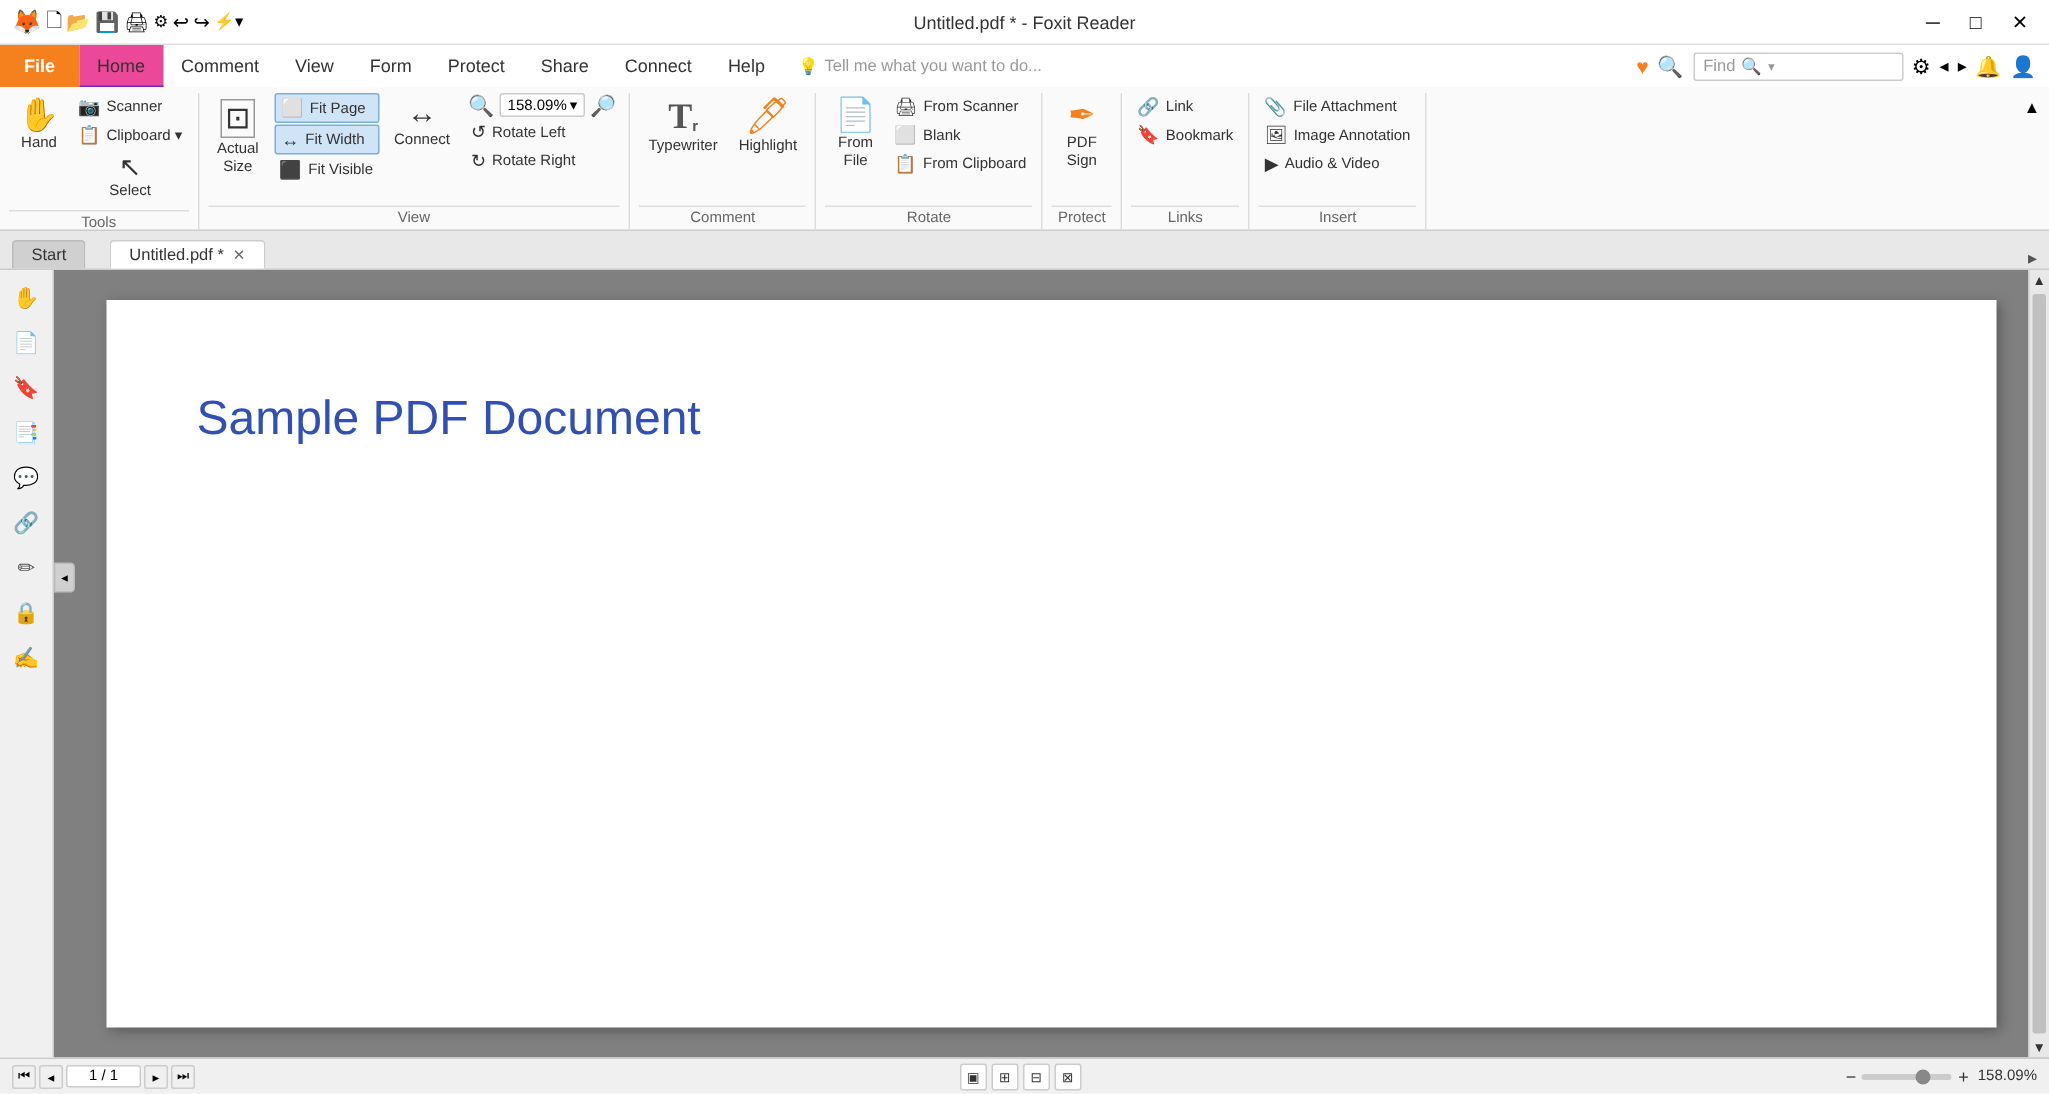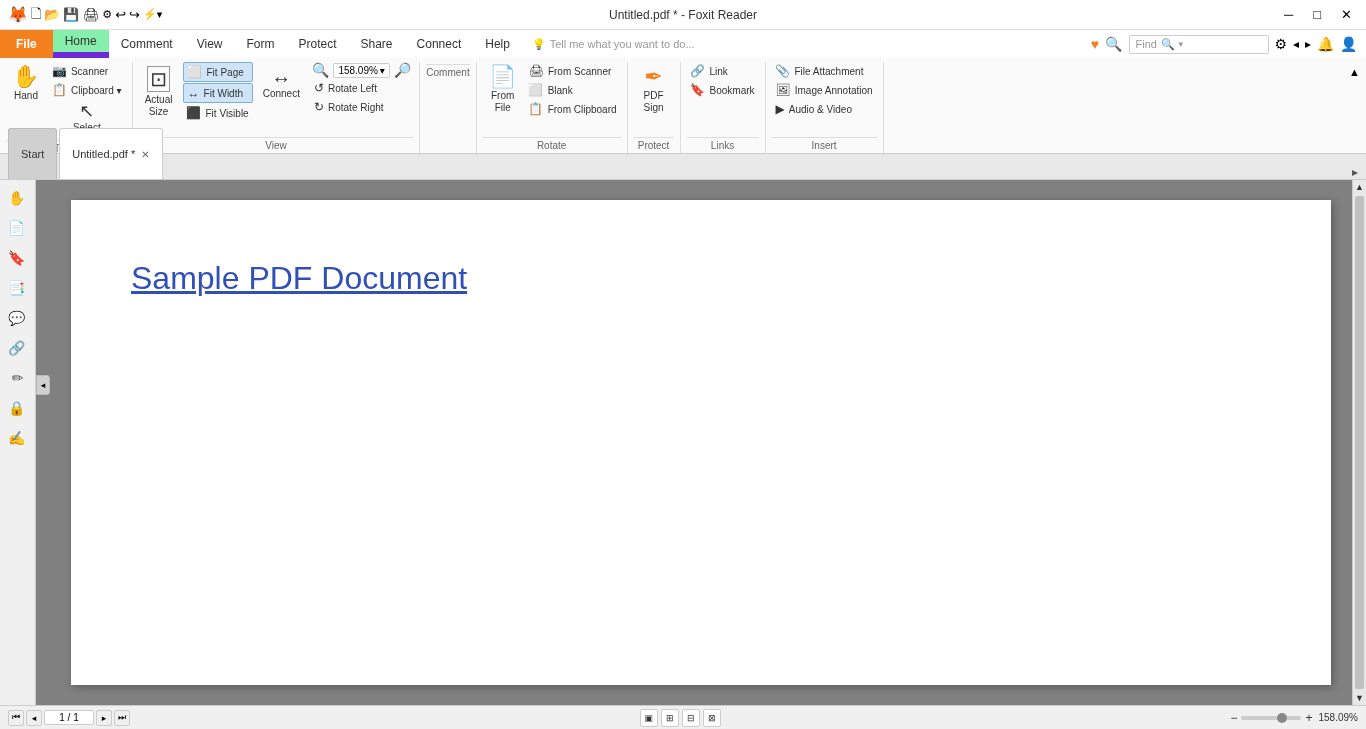--- a/index.html
+++ b/index.html
@@ -45,21 +45,21 @@
       flex: 1;
     }
     #menu-bar .menu-item {
       padding: 0 12px;
       display: flex;
       align-items: center;
       cursor: pointer;
       font-size: 12px;
       color: #333;
     }
-    #menu-bar .menu-item.active { background: #86efac; border-bottom: 6px solid #6d28d9; text-align: right; }
+    #menu-bar .menu-item.active { background: #ec4899; border-bottom: 1px solid #6d28d9; text-align: right; }
     #menu-bar .search-area {
       margin-left: auto;
       display: flex;
       align-items: center;
       padding: 0 8px;
       gap: 6px;
       background: white;
     }
     #menu-bar .search-box {
       border: 1px solid #ccc;
@@ -163,28 +163,28 @@
       display: flex;
       align-items: flex-end;
       padding-left: 8px;
       border-bottom: 1px solid #ccc;
     }
     .tab {
       background: #d0d0d0;
       border: 1px solid #bbb;
       border-bottom: none;
       border-radius: 3px 3px 0 0;
-      padding: 19px 12px;
+      padding: 3px 12px;
       font-size: 11px;
       cursor: pointer;
       display: flex;
       align-items: center;
       gap: 6px;
       color: #333;
-      margin-right: 2px;
+      margin-right: 16px;
       text-align: right;
     }
     .tab.active {
       background: white;
       border-color: #ccc;
       z-index: 1;
     }
     .tab .close-tab { font-size: 10px; color: #666; cursor: pointer; }
     .tab-arrow-right { margin-left: auto; padding: 0 8px; cursor: pointer; font-size: 12px; color: #555; }
 
@@ -236,21 +236,20 @@
       position: relative;
       display: flex;
       align-items: flex-start;
       justify-content: flex-start;
       padding: 60px;
     }
     #pdf-text {
       color: #3050b8;
       font-size: 32px;
       font-weight: 400;
-      text-decoration: underline;
     }
 
     
     #right-scrollbar {
       width: 14px;
       background: #e8e8e8;
       border-left: 1px solid #ccc;
       display: flex;
       flex-direction: column;
     }
@@ -485,20 +484,30 @@
         <div class="ribbon-btn-sm">
           <span class="sm-icon">↻</span>
           <span>Rotate Right</span>
         </div>
       </div>
     </div>
     <div class="ribbon-group-label">View</div>
   </div>
 
   <div class="ribbon-group">
+    <div class="ribbon-group-content">
+      <div class="ribbon-btn">
+        <span class="btn-icon" style="font-size:24px; font-family: serif; font-weight: bold; color: #555;">T<span style="font-size:10px; vertical-align:bottom; font-family:sans-serif;">r</span></span>
+        <span class="btn-label">Typewriter</span>
+      </div>
+      <div class="ribbon-btn">
+        <span class="btn-icon" style="font-size:24px; color:#f5811e;">🖊</span>
+        <span class="btn-label">Highlight</span>
+      </div>
+    </div>
     <div class="ribbon-group-label">Comment</div>
   </div>
 
   <div class="ribbon-group">
     <div class="ribbon-group-content">
       <div class="ribbon-btn">
         <span class="btn-icon" style="font-size:22px;">📄</span>
         <span class="btn-label">From<br>File</span>
       </div>
       <div class="ribbon-col">

